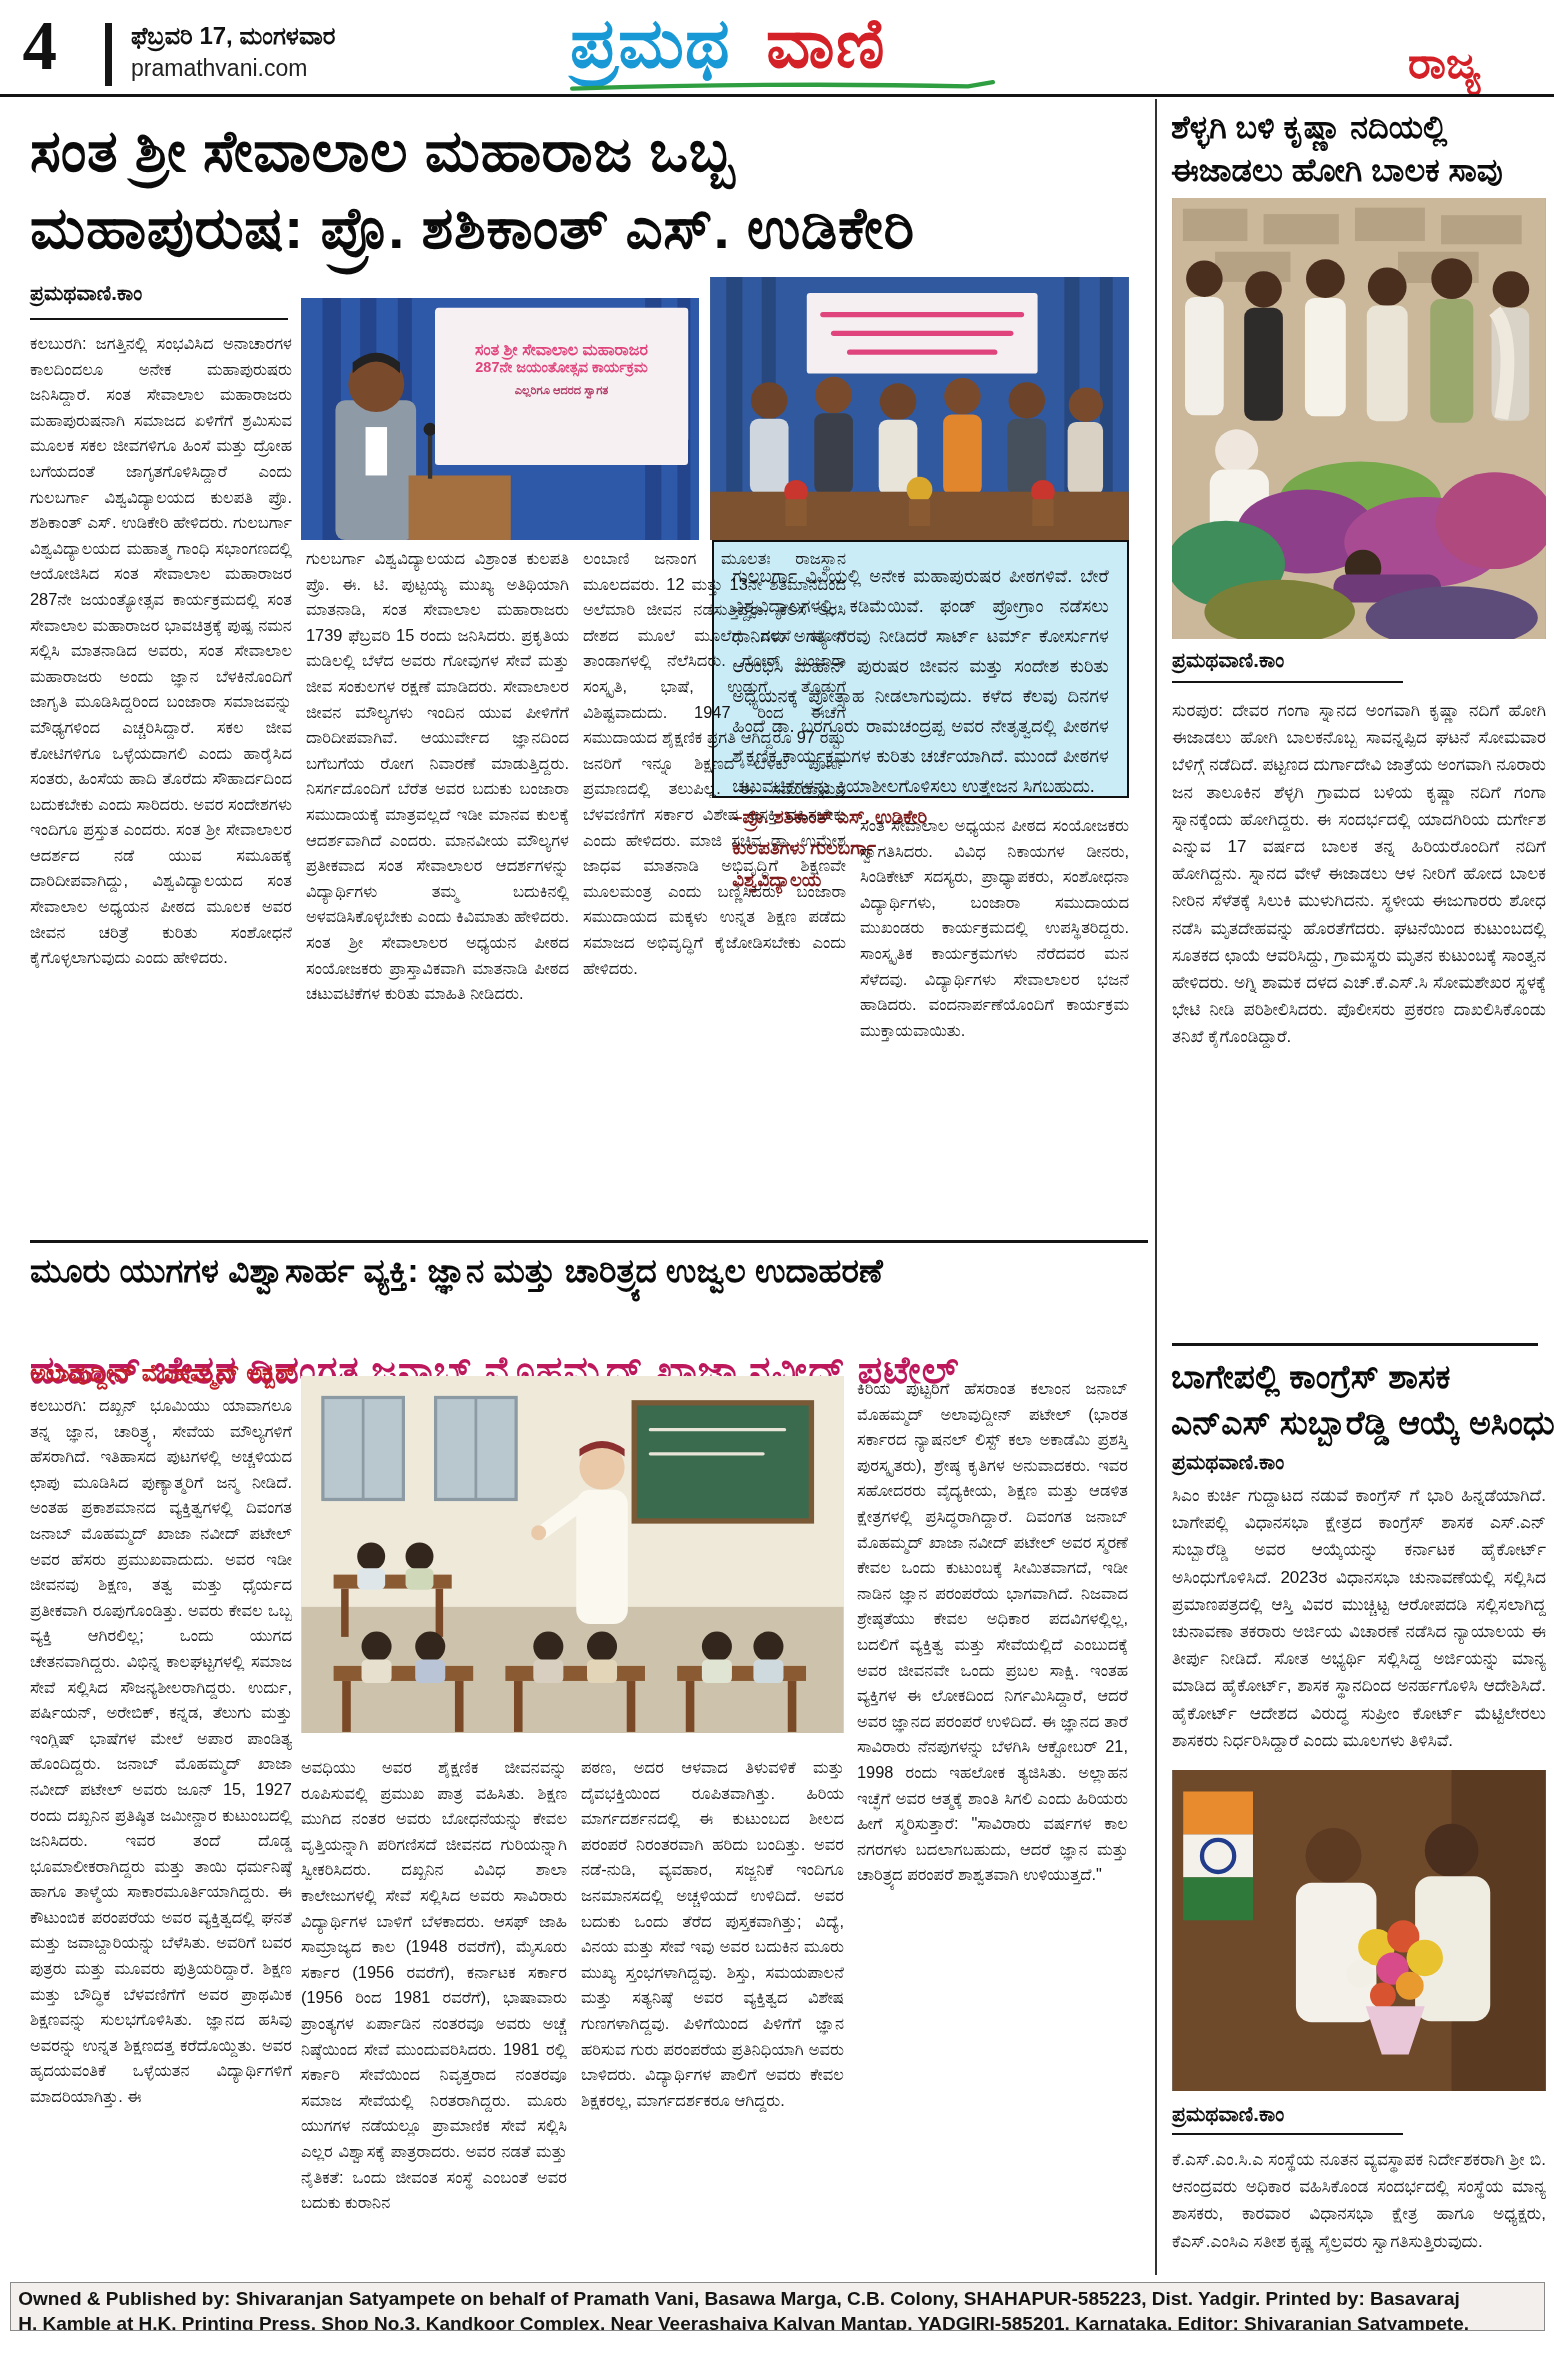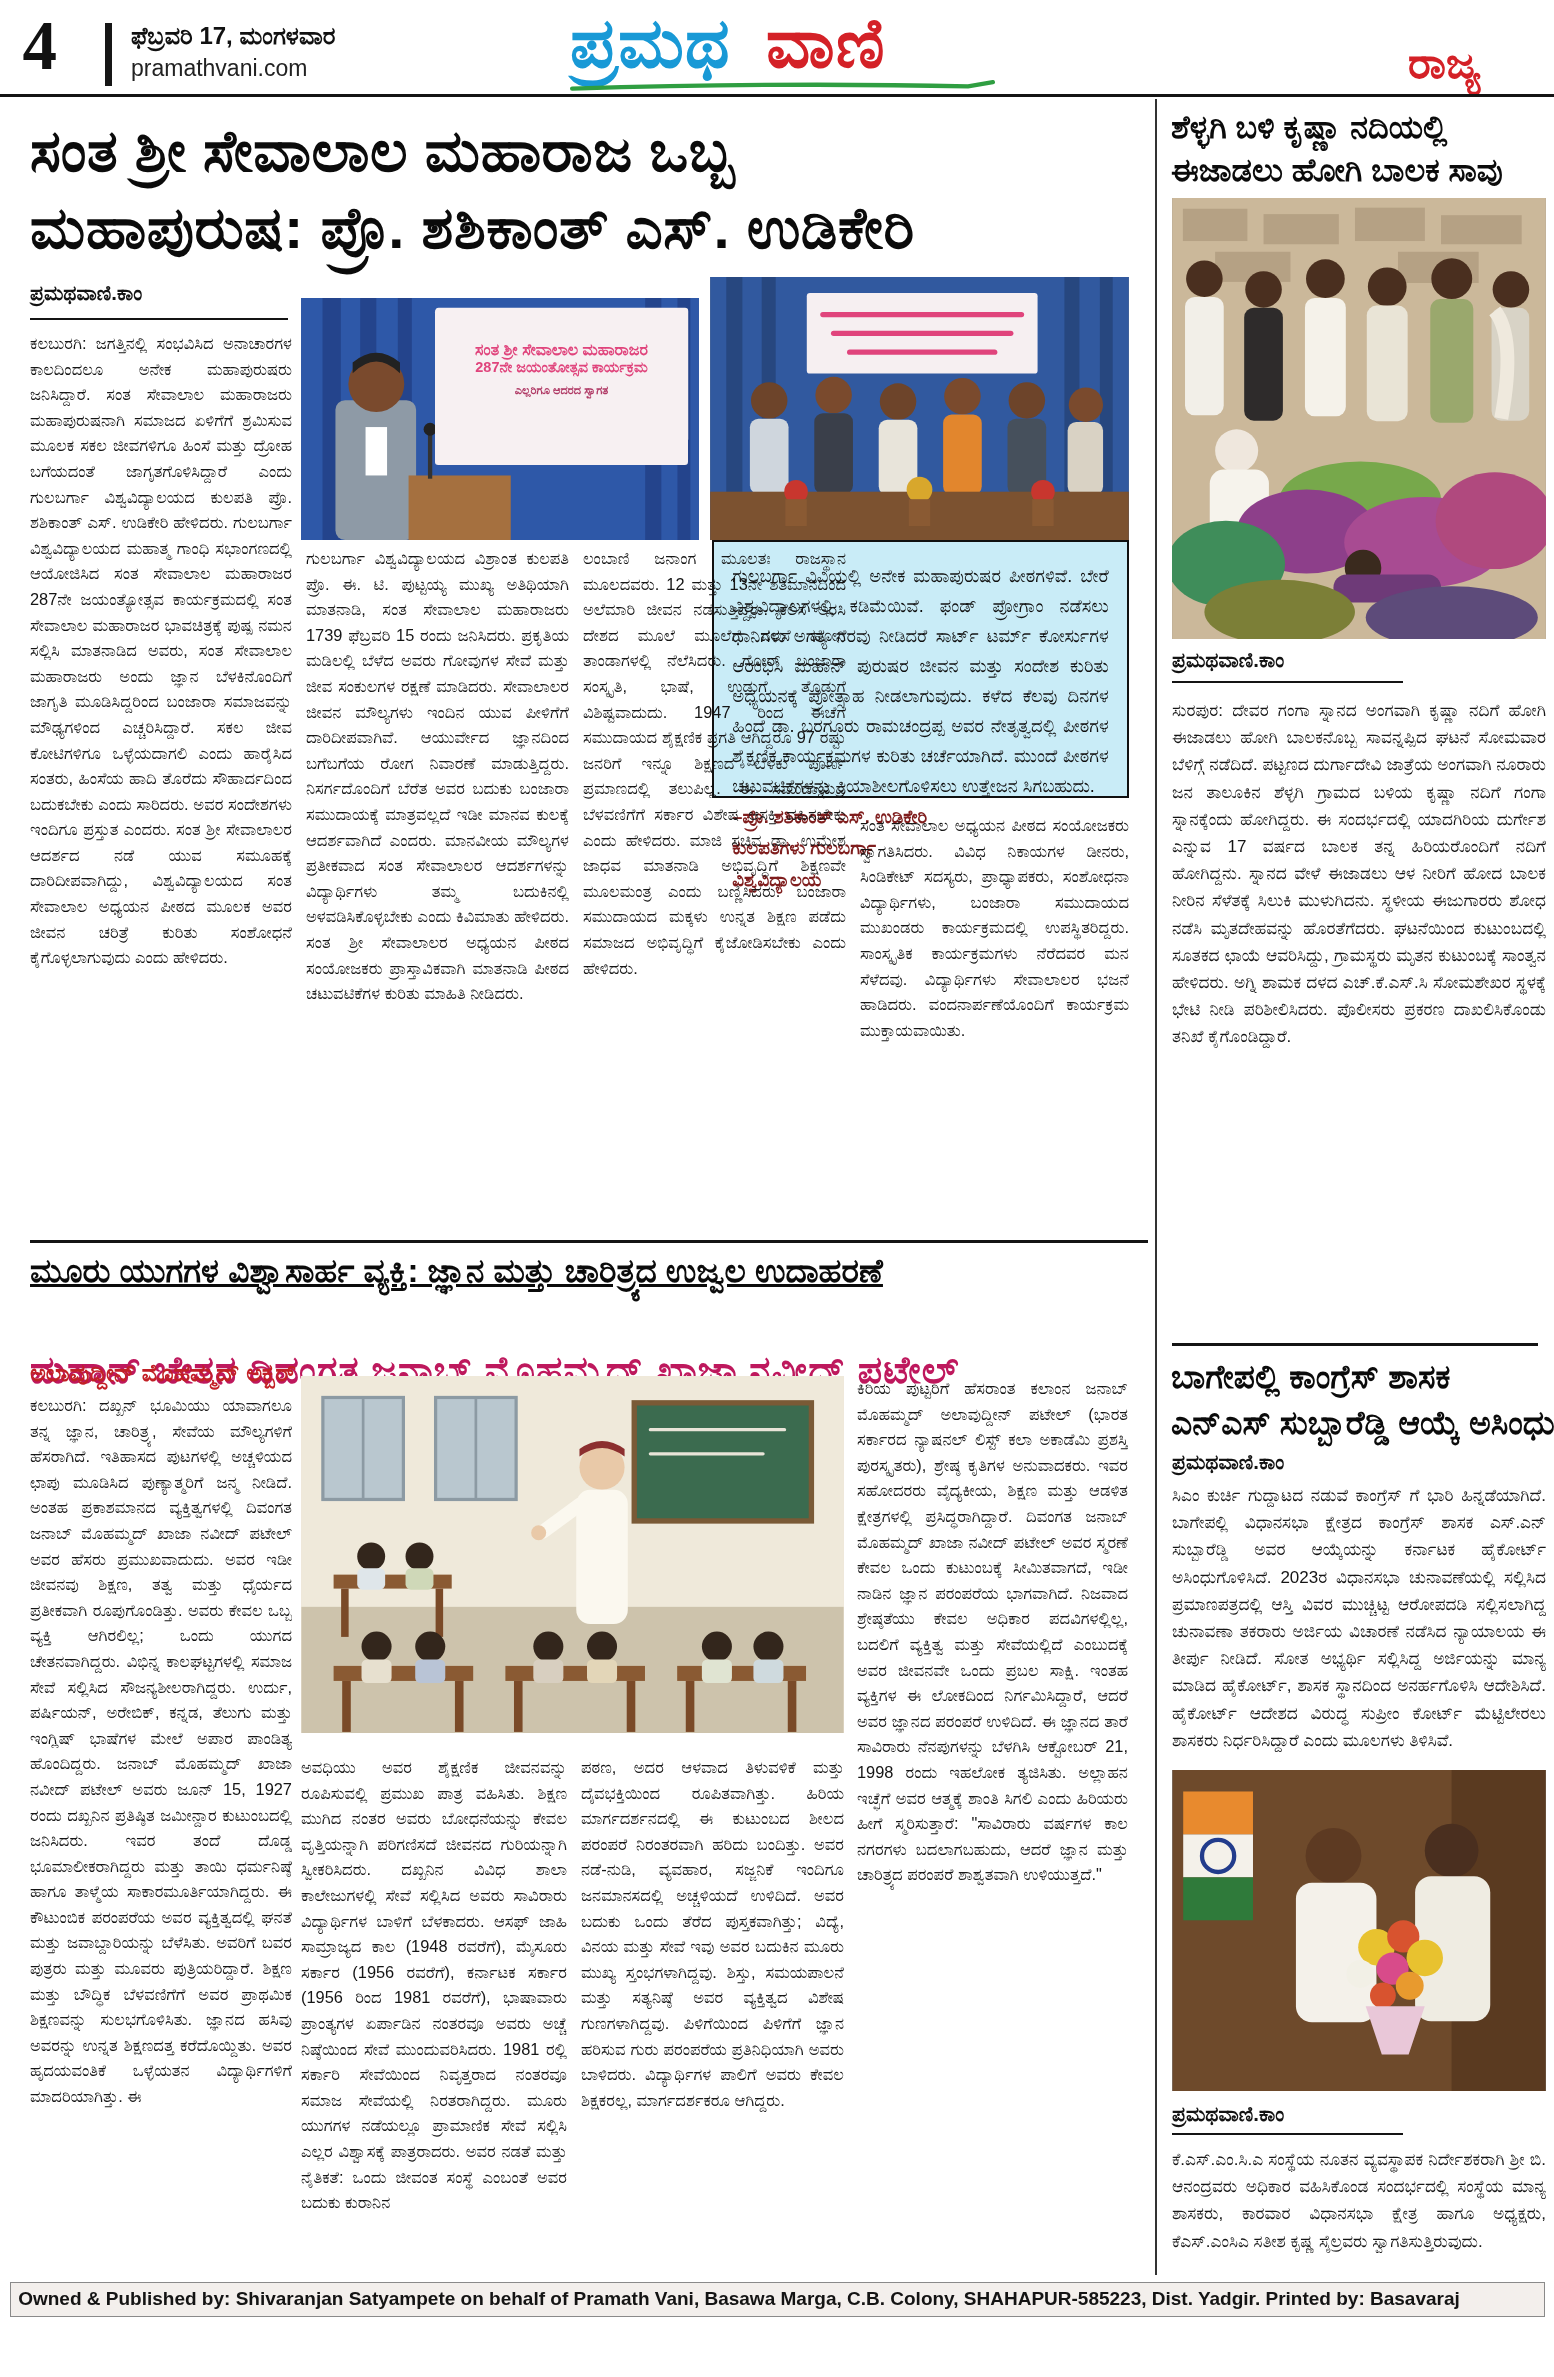--- a/index.html
+++ b/index.html
@@ -144,21 +144,21 @@
     <div class="qattr" style="padding-right:32px;">ಕುಲಪತಿಗಳು ಗುಲಬರ್ಗಾ</div>
     <div class="qattr" style="padding-right:65px;">ವಿಶ್ವವಿದ್ಯಾಲಯ</div>
   </div>
 
   <p class="abs bodytext" style="left:30px;top:331px;width:262px;height:897px;margin:0;">ಕಲಬುರಗಿ: ಜಗತ್ತಿನಲ್ಲಿ ಸಂಭವಿಸಿದ ಅನಾಚಾರಗಳ ಕಾಲದಿಂದಲೂ ಅನೇಕ ಮಹಾಪುರುಷರು ಜನಿಸಿದ್ದಾರೆ. ಸಂತ ಸೇವಾಲಾಲ ಮಹಾರಾಜರು ಮಹಾಪುರುಷನಾಗಿ ಸಮಾಜದ ಏಳಿಗೆಗೆ ಶ್ರಮಿಸುವ ಮೂಲಕ ಸಕಲ ಜೀವಗಳಿಗೂ ಹಿಂಸೆ ಮತ್ತು ದ್ರೋಹ ಬಗೆಯದಂತೆ ಜಾಗೃತಗೊಳಿಸಿದ್ದಾರೆ ಎಂದು ಗುಲಬರ್ಗಾ ವಿಶ್ವವಿದ್ಯಾಲಯದ ಕುಲಪತಿ ಪ್ರೊ. ಶಶಿಕಾಂತ್ ಎಸ್. ಉಡಿಕೇರಿ ಹೇಳಿದರು. ಗುಲಬರ್ಗಾ ವಿಶ್ವವಿದ್ಯಾಲಯದ ಮಹಾತ್ಮ ಗಾಂಧಿ ಸಭಾಂಗಣದಲ್ಲಿ ಆಯೋಜಿಸಿದ ಸಂತ ಸೇವಾಲಾಲ ಮಹಾರಾಜರ 287ನೇ ಜಯಂತ್ಯೋತ್ಸವ ಕಾರ್ಯಕ್ರಮದಲ್ಲಿ ಸಂತ ಸೇವಾಲಾಲ ಮಹಾರಾಜರ ಭಾವಚಿತ್ರಕ್ಕೆ ಪುಷ್ಪ ನಮನ ಸಲ್ಲಿಸಿ ಮಾತನಾಡಿದ ಅವರು, ಸಂತ ಸೇವಾಲಾಲ ಮಹಾರಾಜರು ಅಂದು ಜ್ಞಾನ ಬೆಳಕಿನೊಂದಿಗೆ ಜಾಗೃತಿ ಮೂಡಿಸಿದ್ದರಿಂದ ಬಂಜಾರಾ ಸಮಾಜವನ್ನು ಮೌಢ್ಯಗಳಿಂದ ಎಚ್ಚರಿಸಿದ್ದಾರೆ. ಸಕಲ ಜೀವ ಕೋಟಿಗಳಿಗೂ ಒಳ್ಳೆಯದಾಗಲಿ ಎಂದು ಹಾರೈಸಿದ ಸಂತರು, ಹಿಂಸೆಯ ಹಾದಿ ತೊರೆದು ಸೌಹಾರ್ದದಿಂದ ಬದುಕಬೇಕು ಎಂದು ಸಾರಿದರು. ಅವರ ಸಂದೇಶಗಳು ಇಂದಿಗೂ ಪ್ರಸ್ತುತ ಎಂದರು. ಸಂತ ಶ್ರೀ ಸೇವಾಲಾಲರ ಆದರ್ಶದ ನಡೆ ಯುವ ಸಮೂಹಕ್ಕೆ ದಾರಿದೀಪವಾಗಿದ್ದು, ವಿಶ್ವವಿದ್ಯಾಲಯದ ಸಂತ ಸೇವಾಲಾಲ ಅಧ್ಯಯನ ಪೀಠದ ಮೂಲಕ ಅವರ ಜೀವನ ಚರಿತ್ರೆ ಕುರಿತು ಸಂಶೋಧನೆ ಕೈಗೊಳ್ಳಲಾಗುವುದು ಎಂದು ಹೇಳಿದರು.</p>
   <p class="abs bodytext" style="left:306px;top:546px;width:263px;height:682px;margin:0;">ಗುಲಬರ್ಗಾ ವಿಶ್ವವಿದ್ಯಾಲಯದ ವಿಶ್ರಾಂತ ಕುಲಪತಿ ಪ್ರೊ. ಈ. ಟಿ. ಪುಟ್ಟಯ್ಯ ಮುಖ್ಯ ಅತಿಥಿಯಾಗಿ ಮಾತನಾಡಿ, ಸಂತ ಸೇವಾಲಾಲ ಮಹಾರಾಜರು 1739 ಫೆಬ್ರವರಿ 15 ರಂದು ಜನಿಸಿದರು. ಪ್ರಕೃತಿಯ ಮಡಿಲಲ್ಲಿ ಬೆಳೆದ ಅವರು ಗೋವುಗಳ ಸೇವೆ ಮತ್ತು ಜೀವ ಸಂಕುಲಗಳ ರಕ್ಷಣೆ ಮಾಡಿದರು. ಸೇವಾಲಾಲರ ಜೀವನ ಮೌಲ್ಯಗಳು ಇಂದಿನ ಯುವ ಪೀಳಿಗೆಗೆ ದಾರಿದೀಪವಾಗಿವೆ. ಆಯುರ್ವೇದ ಜ್ಞಾನದಿಂದ ಬಗೆಬಗೆಯ ರೋಗ ನಿವಾರಣೆ ಮಾಡುತ್ತಿದ್ದರು. ನಿಸರ್ಗದೊಂದಿಗೆ ಬೆರೆತ ಅವರ ಬದುಕು ಬಂಜಾರಾ ಸಮುದಾಯಕ್ಕೆ ಮಾತ್ರವಲ್ಲದೆ ಇಡೀ ಮಾನವ ಕುಲಕ್ಕೆ ಆದರ್ಶವಾಗಿದೆ ಎಂದರು. ಮಾನವೀಯ ಮೌಲ್ಯಗಳ ಪ್ರತೀಕವಾದ ಸಂತ ಸೇವಾಲಾಲರ ಆದರ್ಶಗಳನ್ನು ವಿದ್ಯಾರ್ಥಿಗಳು ತಮ್ಮ ಬದುಕಿನಲ್ಲಿ ಅಳವಡಿಸಿಕೊಳ್ಳಬೇಕು ಎಂದು ಕಿವಿಮಾತು ಹೇಳಿದರು. ಸಂತ ಶ್ರೀ ಸೇವಾಲಾಲರ ಅಧ್ಯಯನ ಪೀಠದ ಸಂಯೋಜಕರು ಪ್ರಾಸ್ತಾವಿಕವಾಗಿ ಮಾತನಾಡಿ ಪೀಠದ ಚಟುವಟಿಕೆಗಳ ಕುರಿತು ಮಾಹಿತಿ ನೀಡಿದರು.</p>
   <p class="abs bodytext" style="left:583px;top:546px;width:263px;height:682px;margin:0;">ಲಂಬಾಣಿ ಜನಾಂಗ ಮೂಲತಃ ರಾಜಸ್ಥಾನ ಮೂಲದವರು. 12 ಮತ್ತು 13ನೇ ಶತಮಾನದಿಂದ ಅಲೆಮಾರಿ ಜೀವನ ನಡೆಸುತ್ತಿದ್ದರು. ಕೆಲಸ ಅರಸಿ ದೇಶದ ಮೂಲೆ ಮೂಲೆಗೆ ವಲಸೆ ಹೋಗಿ ತಾಂಡಾಗಳಲ್ಲಿ ನೆಲೆಸಿದರು. ಗೋರ್ ಬಂಜಾರಾ ಸಂಸ್ಕೃತಿ, ಭಾಷೆ, ಉಡುಗೆ ತೊಡುಗೆ ವಿಶಿಷ್ಟವಾದುದು. 1947 ರಿಂದ ಈಚೆಗೆ ಸಮುದಾಯದ ಶೈಕ್ಷಣಿಕ ಪ್ರಗತಿ ಆಗಿದ್ದರೂ 97 ರಷ್ಟು ಜನರಿಗೆ ಇನ್ನೂ ಶಿಕ್ಷಣದ ಬೆಳಕು ಪೂರ್ಣ ಪ್ರಮಾಣದಲ್ಲಿ ತಲುಪಿಲ್ಲ. ಈ ಸಮುದಾಯದ ಬೆಳವಣಿಗೆಗೆ ಸರ್ಕಾರ ವಿಶೇಷ ಆಸಕ್ತಿ ವಹಿಸಬೇಕು ಎಂದು ಹೇಳಿದರು. ಮಾಜಿ ಸಚಿವ ಡಾ. ಉಮೇಶ ಜಾಧವ ಮಾತನಾಡಿ ಅಭಿವೃದ್ಧಿಗೆ ಶಿಕ್ಷಣವೇ ಮೂಲಮಂತ್ರ ಎಂದು ಬಣ್ಣಿಸಿದರು. ಬಂಜಾರಾ ಸಮುದಾಯದ ಮಕ್ಕಳು ಉನ್ನತ ಶಿಕ್ಷಣ ಪಡೆದು ಸಮಾಜದ ಅಭಿವೃದ್ಧಿಗೆ ಕೈಜೋಡಿಸಬೇಕು ಎಂದು ಹೇಳಿದರು.</p>
   <p class="abs bodytext" style="left:860px;top:813px;width:269px;height:414px;margin:0;">ಸಂತ ಸೇವಾಲಾಲ ಅಧ್ಯಯನ ಪೀಠದ ಸಂಯೋಜಕರು ಸ್ವಾಗತಿಸಿದರು. ವಿವಿಧ ನಿಕಾಯಗಳ ಡೀನರು, ಸಿಂಡಿಕೇಟ್ ಸದಸ್ಯರು, ಪ್ರಾಧ್ಯಾಪಕರು, ಸಂಶೋಧನಾ ವಿದ್ಯಾರ್ಥಿಗಳು, ಬಂಜಾರಾ ಸಮುದಾಯದ ಮುಖಂಡರು ಕಾರ್ಯಕ್ರಮದಲ್ಲಿ ಉಪಸ್ಥಿತರಿದ್ದರು. ಸಾಂಸ್ಕೃತಿಕ ಕಾರ್ಯಕ್ರಮಗಳು ನೆರೆದವರ ಮನ ಸೆಳೆದವು. ವಿದ್ಯಾರ್ಥಿಗಳು ಸೇವಾಲಾಲರ ಭಜನೆ ಹಾಡಿದರು. ವಂದನಾರ್ಪಣೆಯೊಂದಿಗೆ ಕಾರ್ಯಕ್ರಮ ಮುಕ್ತಾಯವಾಯಿತು.</p>
 
   <div class="abs hrule" style="left:30px;top:1240px;width:1118px;height:3.2px;"></div>
-  <div class="abs headline-m1" style="left:30px;top:1252px;text-decoration:underline;">ಮೂರು ಯುಗಗಳ ವಿಶ್ವಾಸಾರ್ಹ ವ್ಯಕ್ತಿ: ಜ್ಞಾನ ಮತ್ತು ಚಾರಿತ್ರ್ಯದ ಉಜ್ವಲ ಉದಾಹರಣೆ</div>
+  <div class="abs headline-m1" style="left:30px;top:1252px;">ಮೂರು ಯುಗಗಳ ವಿಶ್ವಾಸಾರ್ಹ ವ್ಯಕ್ತಿ: ಜ್ಞಾನ ಮತ್ತು ಚಾರಿತ್ರ್ಯದ ಉಜ್ವಲ ಉದಾಹರಣೆ</div>
   <div class="abs headline-m2" style="left:30px;top:1301px;">ಮಹಾನ್ ಚೇತನ ದಿವಂಗತ ಜನಾಬ್ ಮೊಹಮ್ಮದ್ ಖಾಜಾ ನವೀದ್ ಪಟೇಲ್</div>
   <div class="abs byline-red" style="left:30px;top:1359px;">ಅಲಾವುದ್ದೀನ್ ಮೊಹಮ್ಮದ್ ಅಕ್ಬರ್</div>
 
   <div class="abs photo" style="left:301px;top:1376px;width:543px;height:357px;background:#efe9da;">
     <svg width="543" height="357" viewBox="0 0 1010 665">
       <rect width="1010" height="665" fill="#efe9da"></rect>
       <rect y="430" width="1010" height="235" fill="#cdc3ac"></rect>
       <g fill="#b9c7cf" stroke="#8c9aa3" stroke-width="6">
         <rect x="40" y="40" width="150" height="190"></rect>
           <rect x="250" y="40" width="150" height="190"></rect>
@@ -304,19 +304,19 @@
           <circle cx="392" cy="420" r="24" fill="#d8532f"></circle>
         <path d="M360 440 L470 440 L440 530 L390 530 Z" fill="#e9c7d8"></path>
       </g>
     </svg>
   </div>
 
   <div class="abs byline" style="left:1172px;top:2103px;">ಪ್ರಮಥವಾಣಿ.ಕಾಂ</div>
   <div class="abs hrule" style="left:1172px;top:2133px;width:231px;height:2.2px;"></div>
   <p class="abs bodytext-lg" style="left:1172px;top:2146px;width:374px;height:129px;margin:0;">ಕೆ.ಎಸ್.ಎಂ.ಸಿ.ಎ ಸಂಸ್ಥೆಯ ನೂತನ ವ್ಯವಸ್ಥಾಪಕ ನಿರ್ದೇಶಕರಾಗಿ ಶ್ರೀ ಬಿ. ಆನಂದ್ರವರು ಅಧಿಕಾರ ವಹಿಸಿಕೊಂಡ ಸಂದರ್ಭದಲ್ಲಿ ಸಂಸ್ಥೆಯ ಮಾನ್ಯ ಶಾಸಕರು, ಕಾರವಾರ ವಿಧಾನಸಭಾ ಕ್ಷೇತ್ರ ಹಾಗೂ ಅಧ್ಯಕ್ಷರು, ಕೆಎಸ್.ಎಂಸಿಎ ಸತೀಶ ಕೃಷ್ಣ ಸೈಲ್ರವರು ಸ್ವಾಗತಿಸುತ್ತಿರುವುದು.</p>
 
-  <div class="abs footer" style="left:9.7px;top:2282px;width:1535px;height:35px;">
+  <div class="abs footer" style="left:9.7px;top:2282px;width:1535px;height:49px;">
     <div>Owned &amp; Published by: Shivaranjan Satyampete on behalf of Pramath Vani, Basawa Marga, C.B. Colony, SHAHAPUR-585223, Dist. Yadgir. Printed by: Basavaraj</div>
     <div>H. Kamble at H.K. Printing Press, Shop No.3, Kandkoor Complex, Near Veerashaiva Kalyan Mantap, YADGIRI-585201, Karnataka, Editor: Shivaranjan Satyampete.</div>
   </div>
 
 </div>
 
 
 </body></html>

